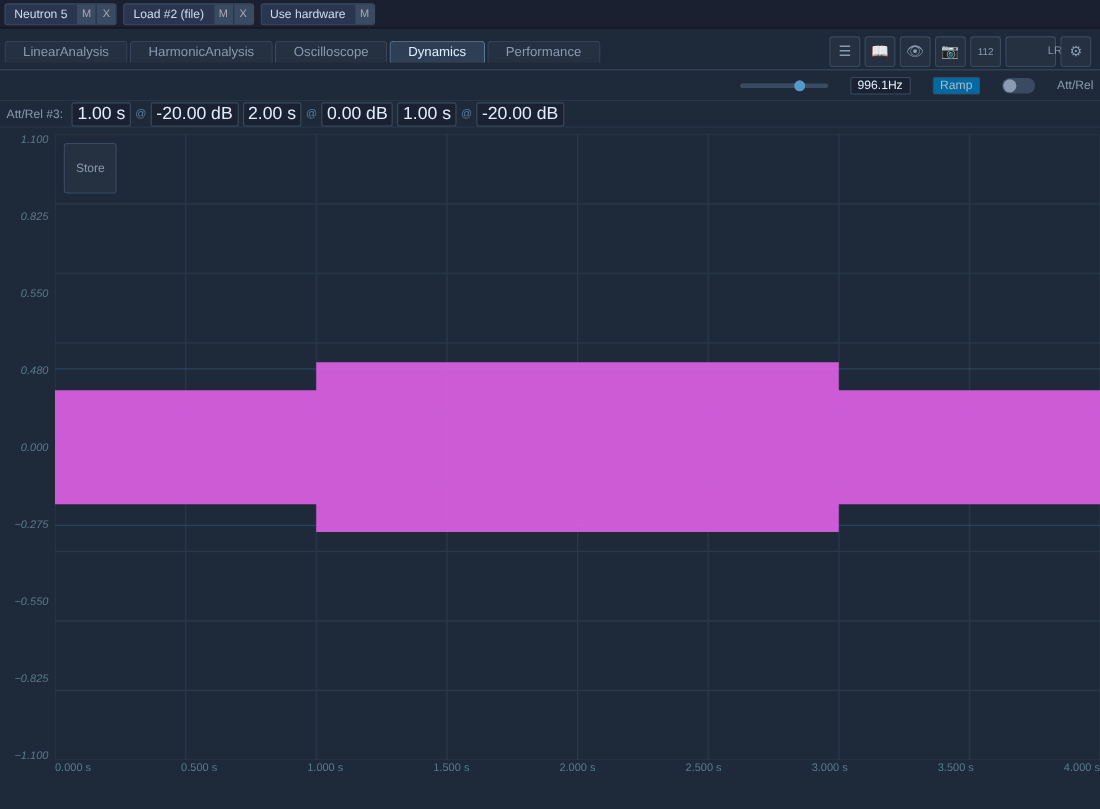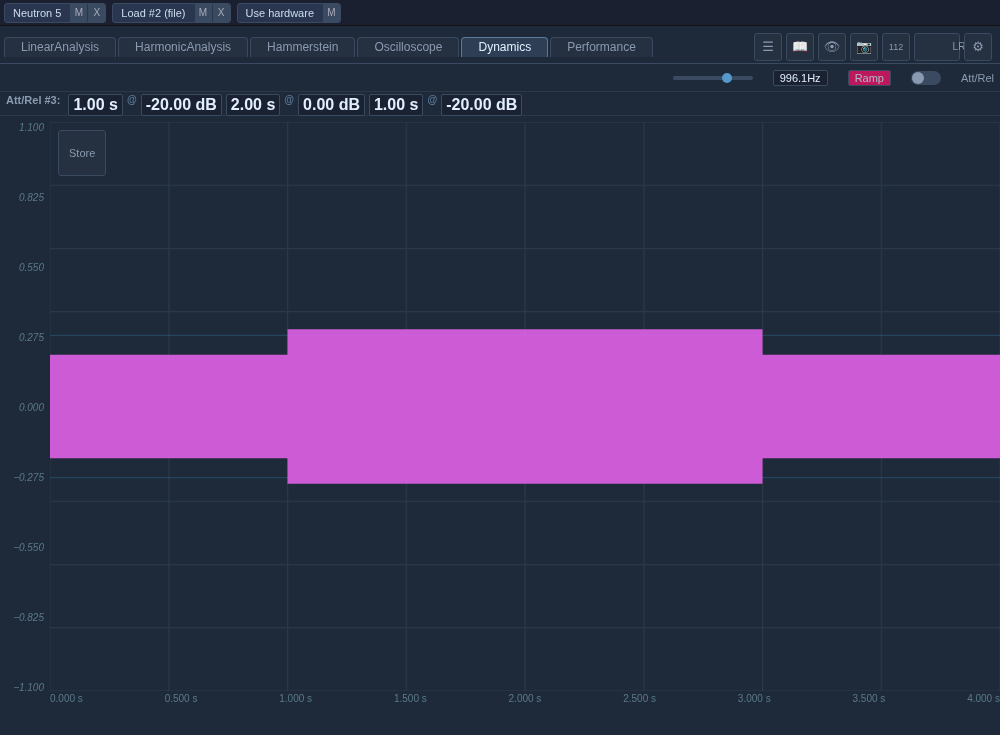--- a/index.html
+++ b/index.html
@@ -145,21 +145,21 @@
       background: #1a2232;
       border: 1px solid #3a4a60;
       border-radius: 2px;
       padding: 1px 5px;
       color: #e0eeff;
       font-size: 11px;
       min-width: 55px;
       text-align: center;
     }
     .ramp-btn {
-      background: #be185d;
+      background: #0369a1;
       border: 1px solid #3a4a60;
       border-radius: 2px;
       color: #aabbcc;
       padding: 1px 6px;
       cursor: pointer;
       font-size: 11px;
     }
     .toggle-switch {
       width: 30px;
       height: 14px;
@@ -178,27 +178,26 @@
       left: 1px;
     }
     .att-rel-label {
       color: #8a9ab0;
       font-size: 11px;
     }
 
     
     .params-row {
       display: flex;
-      align-items: flex-start;
+      align-items: center;
       background: #1e2a3a;
       padding: 2px 6px;
       height: 24px;
       gap: 4px;
       border-bottom: 1px solid #2a3848;
-      font-weight: bold;
     }
     .att-rel-label2 {
       color: #8a9ab0;
       font-size: 11px;
       margin-right: 4px;
     }
     .param-field {
       background: #1a2232;
       border: 1px solid #3a4a60;
       border-radius: 2px;
@@ -311,21 +310,20 @@
   </div>
   <div class="title-segment">
     <span class="title-segment-label">Use hardware</span>
     <button class="title-btn">M</button>
   </div>
 </div>
 
 <div class="tabs">
   <div class="tab">LinearAnalysis</div>
   <div class="tab">HarmonicAnalysis</div>
-  <div class="tab">Hammerstein</div>
   <div class="tab">Oscilloscope</div>
   <div class="tab active">Dynamics</div>
   <div class="tab">Performance</div>
   <div class="toolbar-icons">
     <button class="toolbar-icon-btn">☰</button>
     <button class="toolbar-icon-btn">📖</button>
     <button class="toolbar-icon-btn">👁</button>
     <button class="toolbar-icon-btn">📷</button>
     <button class="toolbar-icon-btn" style="font-size:9px;">112</button>
     <button class="toolbar-icon-btn" style="font-size:10px;padding-left:44px;">LR</button>
@@ -364,21 +362,21 @@
 <div class="chart-wrapper">
 
   <div class="chart-title">Neutron 5</div>
 
   <button class="store-btn">Store</button>
 
   <div class="y-axis">
     <span class="y-label">1.100</span>
     <span class="y-label">0.825</span>
     <span class="y-label">0.550</span>
-    <span class="y-label">0.275</span>
+    <span class="y-label">0.480</span>
     <span class="y-label">0.000</span>
     <span class="y-label">−0.275</span>
     <span class="y-label">−0.550</span>
     <span class="y-label">−0.825</span>
     <span class="y-label">−1.100</span>
   </div>
 
   <div class="chart-canvas">
     <svg class="chart-svg" viewBox="0 0 950 560" preserveAspectRatio="none">
       <defs>

